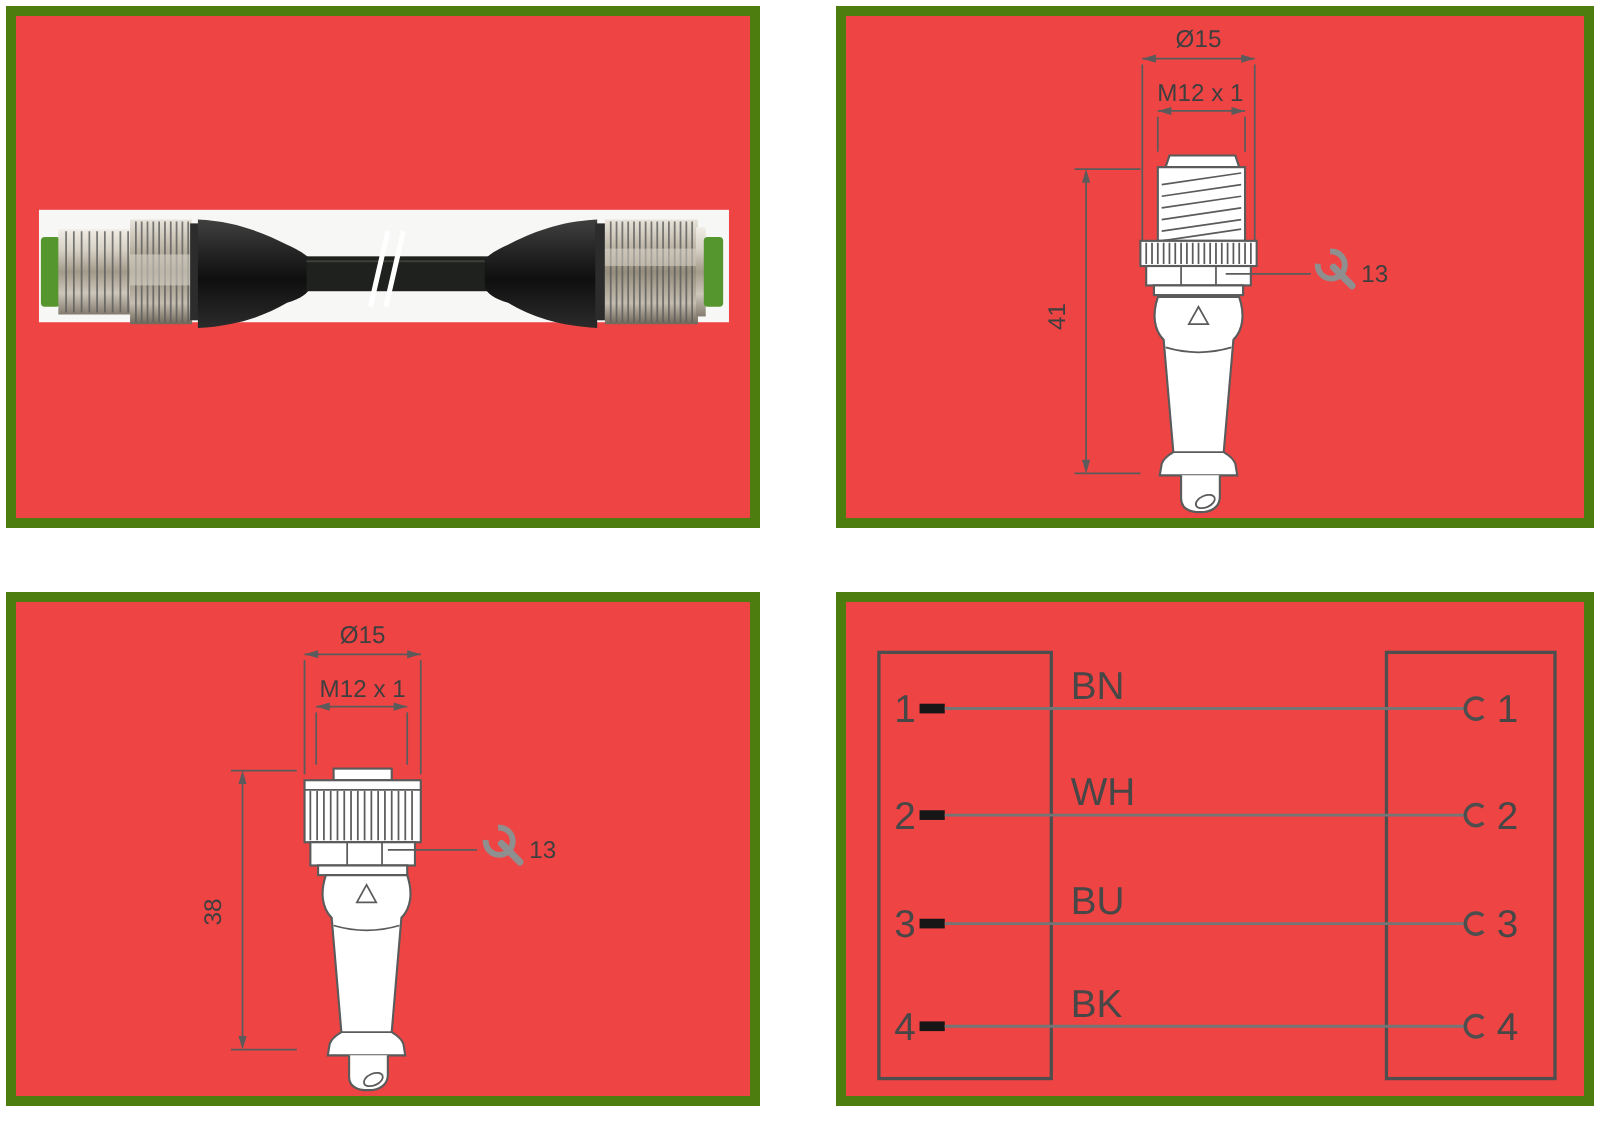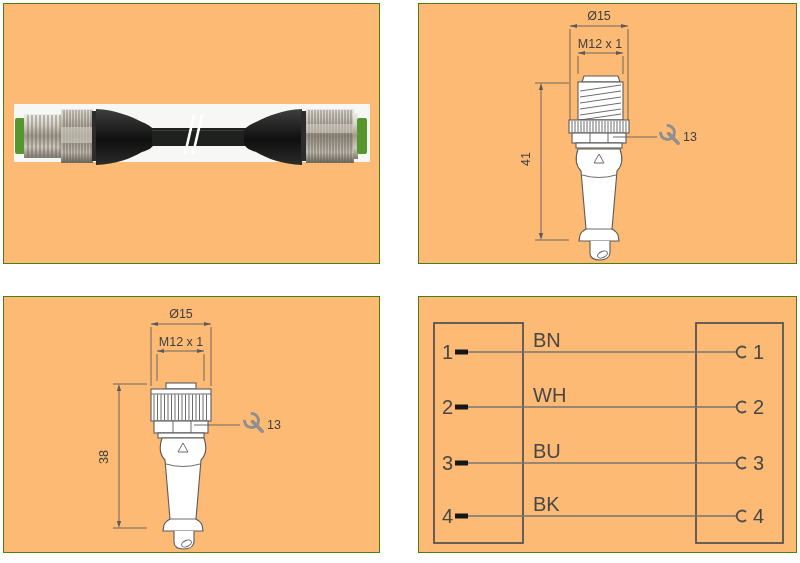--- a/index.html
+++ b/index.html
@@ -1,17 +1,17 @@
 <!DOCTYPE html>
 <html><head>
 <meta charset="utf-8">
 <style>
   html,body{margin:0;padding:0;background:#ffffff;width:800px;height:563px;
     font-family:"Liberation Sans",sans-serif;position:relative;overflow:hidden;}
-  .panel{position:absolute;background:#fdba74;border:1px solid #4d7c0f;box-sizing:border-box;}
+  .panel{position:absolute;background:#ef4444;border:5px solid #4d7c0f;box-sizing:border-box;}
   #panel-photo   {left:3px;  top:3px;   width:377px;height:261px;}
   #panel-male    {left:418px;top:3px;   width:379px;height:261px;}
   #panel-female  {left:3px;  top:296px; width:377px;height:257px;}
   #panel-wiring  {left:418px;top:296px; width:379px;height:257px;}
   .panel svg{display:block;width:100%;height:100%;}
   text{font-family:"Liberation Sans",sans-serif;}
   .dim{font-size:12.5px;fill:#3f3f3f;}
   .dln{stroke:#5b5b5b;stroke-width:0.9;fill:none;}
   .arr{fill:#5b5b5b;stroke:none;}
   .out{stroke:#5b5b5b;stroke-width:1.1;fill:#ffffff;}

